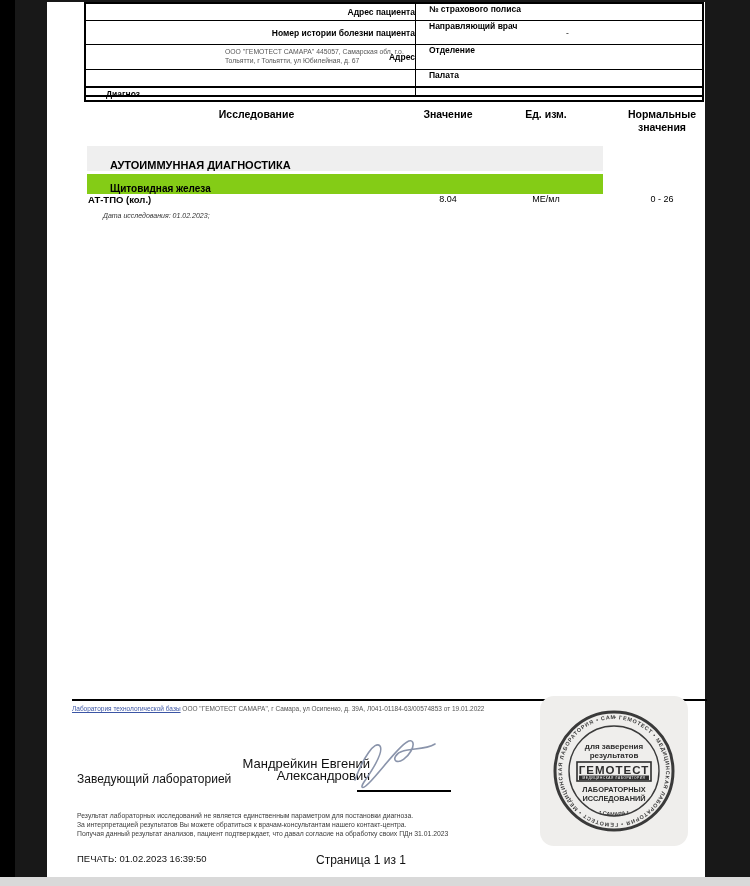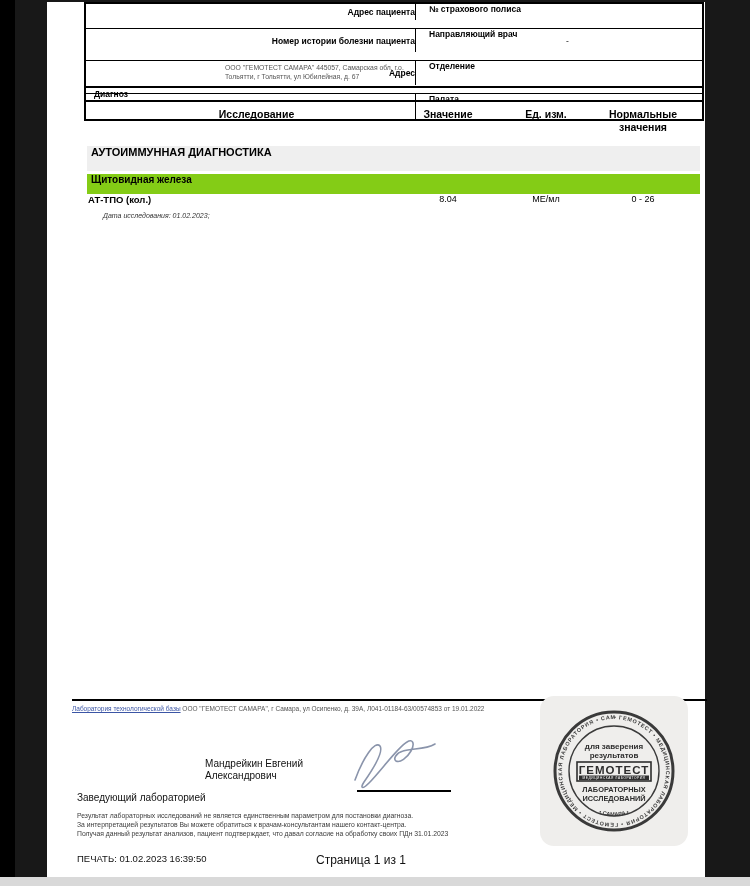--- a/index.html
+++ b/index.html
@@ -9,48 +9,48 @@
     font-family:"Liberation Sans","DejaVu Sans",sans-serif;
     -webkit-font-smoothing:antialiased;
   }
   .left-strip{position:absolute;left:0;top:0;width:15px;height:877px;background:#000;}
   .bottom-strip{position:absolute;left:0;top:877px;width:750px;height:9px;background:#d9d9d9;}
   .page{position:absolute;left:47px;top:2px;width:658px;height:875px;background:#ffffff;color:#000;}
 
   
   .info-table{position:absolute;left:37px;top:0;width:620px;border:2px solid #000;box-sizing:border-box;}
   .it-row{display:flex;align-items:center;box-sizing:border-box;}
-  .it-row + .it-row{border-top:1px solid #000;margin-top:8px;}
+  .it-row + .it-row{border-top:1px solid #000;}
   .it-left{width:329px;box-sizing:border-box;padding-left:8px;position:relative;height:100%;display:flex;align-items:center;justify-content:flex-end;}
   .it-right{flex:1;border-left:1px solid #000;box-sizing:border-box;padding-left:13px;position:relative;height:100%;display:flex;}
   .it-lbl{font-weight:bold;font-size:8.5px;line-height:10px;}
   .it-left .it-lbl{max-width:150px;}
   .addr-val{position:absolute;left:139px;top:3px;width:190px;font-size:6.8px;line-height:8.5px;color:#555;}
   .dash-val{position:absolute;left:150px;top:50%;transform:translateY(-50%);font-size:8.5px;color:#222;}
-  .diag-box{position:absolute;left:37px;top:84px;width:620px;height:16px;border:2px solid #000;box-sizing:border-box;display:flex;align-items:center;padding-left:8px;}
+  .diag-box{position:absolute;left:37px;top:84px;width:620px;height:16px;border:2px solid #000;box-sizing:border-box;display:flex;align-items:center;padding-left:20px;}
 
   
   .col-study{position:absolute;left:37px;width:345px;text-align:center;}
   .col-value{position:absolute;left:356px;width:90px;text-align:center;}
   .col-unit{position:absolute;left:459px;width:80px;text-align:center;}
-  .col-normal{position:absolute;left:551px;width:90px;text-align:center;}
+  .col-normal{position:absolute;left:570px;width:90px;text-align:center;}
   .res-head{top:106px;font-weight:bold;font-size:10.5px;line-height:13px;}
-  .band{position:absolute;left:40px;width:613px;display:flex;align-items:flex-start;padding-left:4px;box-sizing:border-box;}
+  .band{position:absolute;left:40px;width:516px;display:flex;align-items:flex-end;padding-left:23px;box-sizing:border-box;}
   .band-section{top:144px;height:25px;font-weight:bold;font-size:11px;}
   .band-group{top:172px;height:20px;font-weight:bold;font-size:10px;}
   .res-row{top:192px;font-size:9px;}
   .res-name{position:absolute;left:41px;top:192px;font-weight:bold;font-size:9.5px;}
   .res-note{position:absolute;left:56px;top:210px;font-size:7px;font-style:italic;color:#333;}
 
   
   .foot-divider{position:absolute;left:25px;top:697px;width:635px;height:2px;background:#000;}
   .lab-line{position:absolute;left:25px;top:703px;width:610px;font-size:6.5px;color:#555;}
   .lab-link{color:#3b55a5;text-decoration:underline;}
-  .sig-role{position:absolute;left:30px;top:770px;font-size:10px;color:#111;margin-top:20px;}
-  .sig-name{position:absolute;left:158px;top:756px;width:165px;text-align:left;font-size:10px;line-height:12px;color:#111;}
+  .sig-role{position:absolute;left:30px;top:770px;font-size:12px;color:#111;}
+  .sig-name{position:absolute;left:158px;top:756px;width:165px;text-align:right;font-size:13px;line-height:12px;color:#111;}
   .sig-line{position:absolute;left:310px;top:788px;width:94px;height:2px;background:#000;}
   .sig-squiggle{position:absolute;left:298px;top:734px;width:115px;height:54px;}
   .disclaimer{position:absolute;left:30px;top:809px;font-size:6.8px;line-height:9px;color:#3b3b3b;}
   .print-label{position:absolute;left:30px;top:851px;font-size:9.5px;color:#111;}
   .page-label{position:absolute;left:269px;top:851px;font-size:12px;color:#111;}
 
   
   .stamp-wrap{position:absolute;left:493px;top:694px;width:148px;height:150px;background:#efeeec;border-radius:14px;}
   .stamp-wrap svg{display:block;}
 </style>

